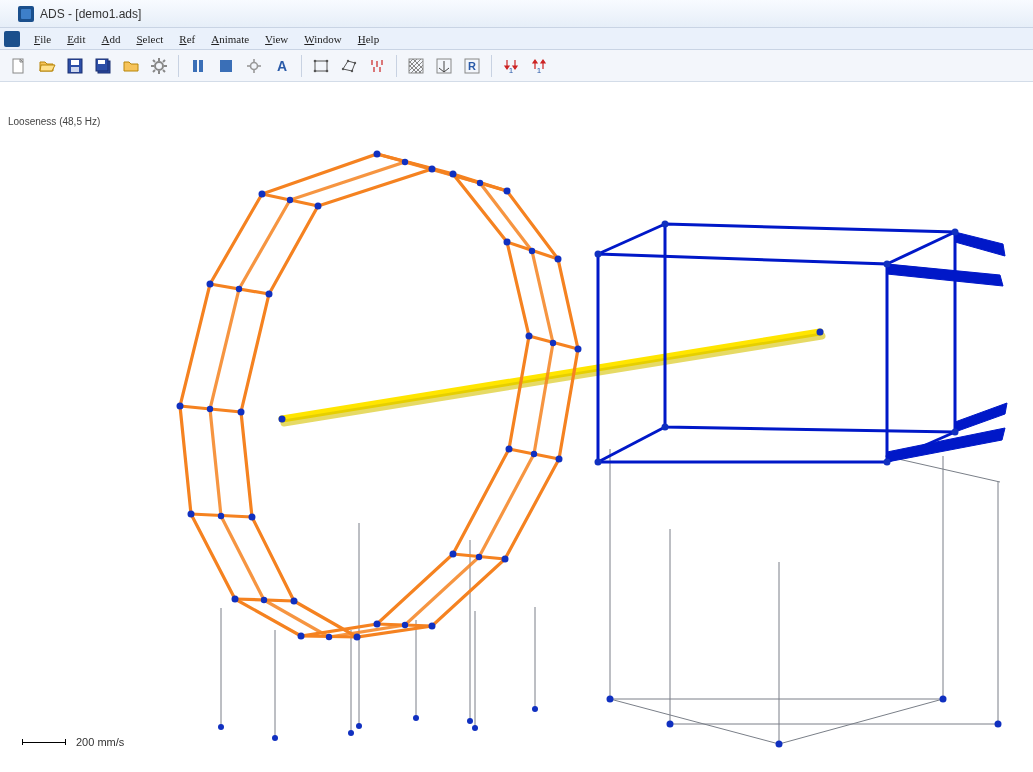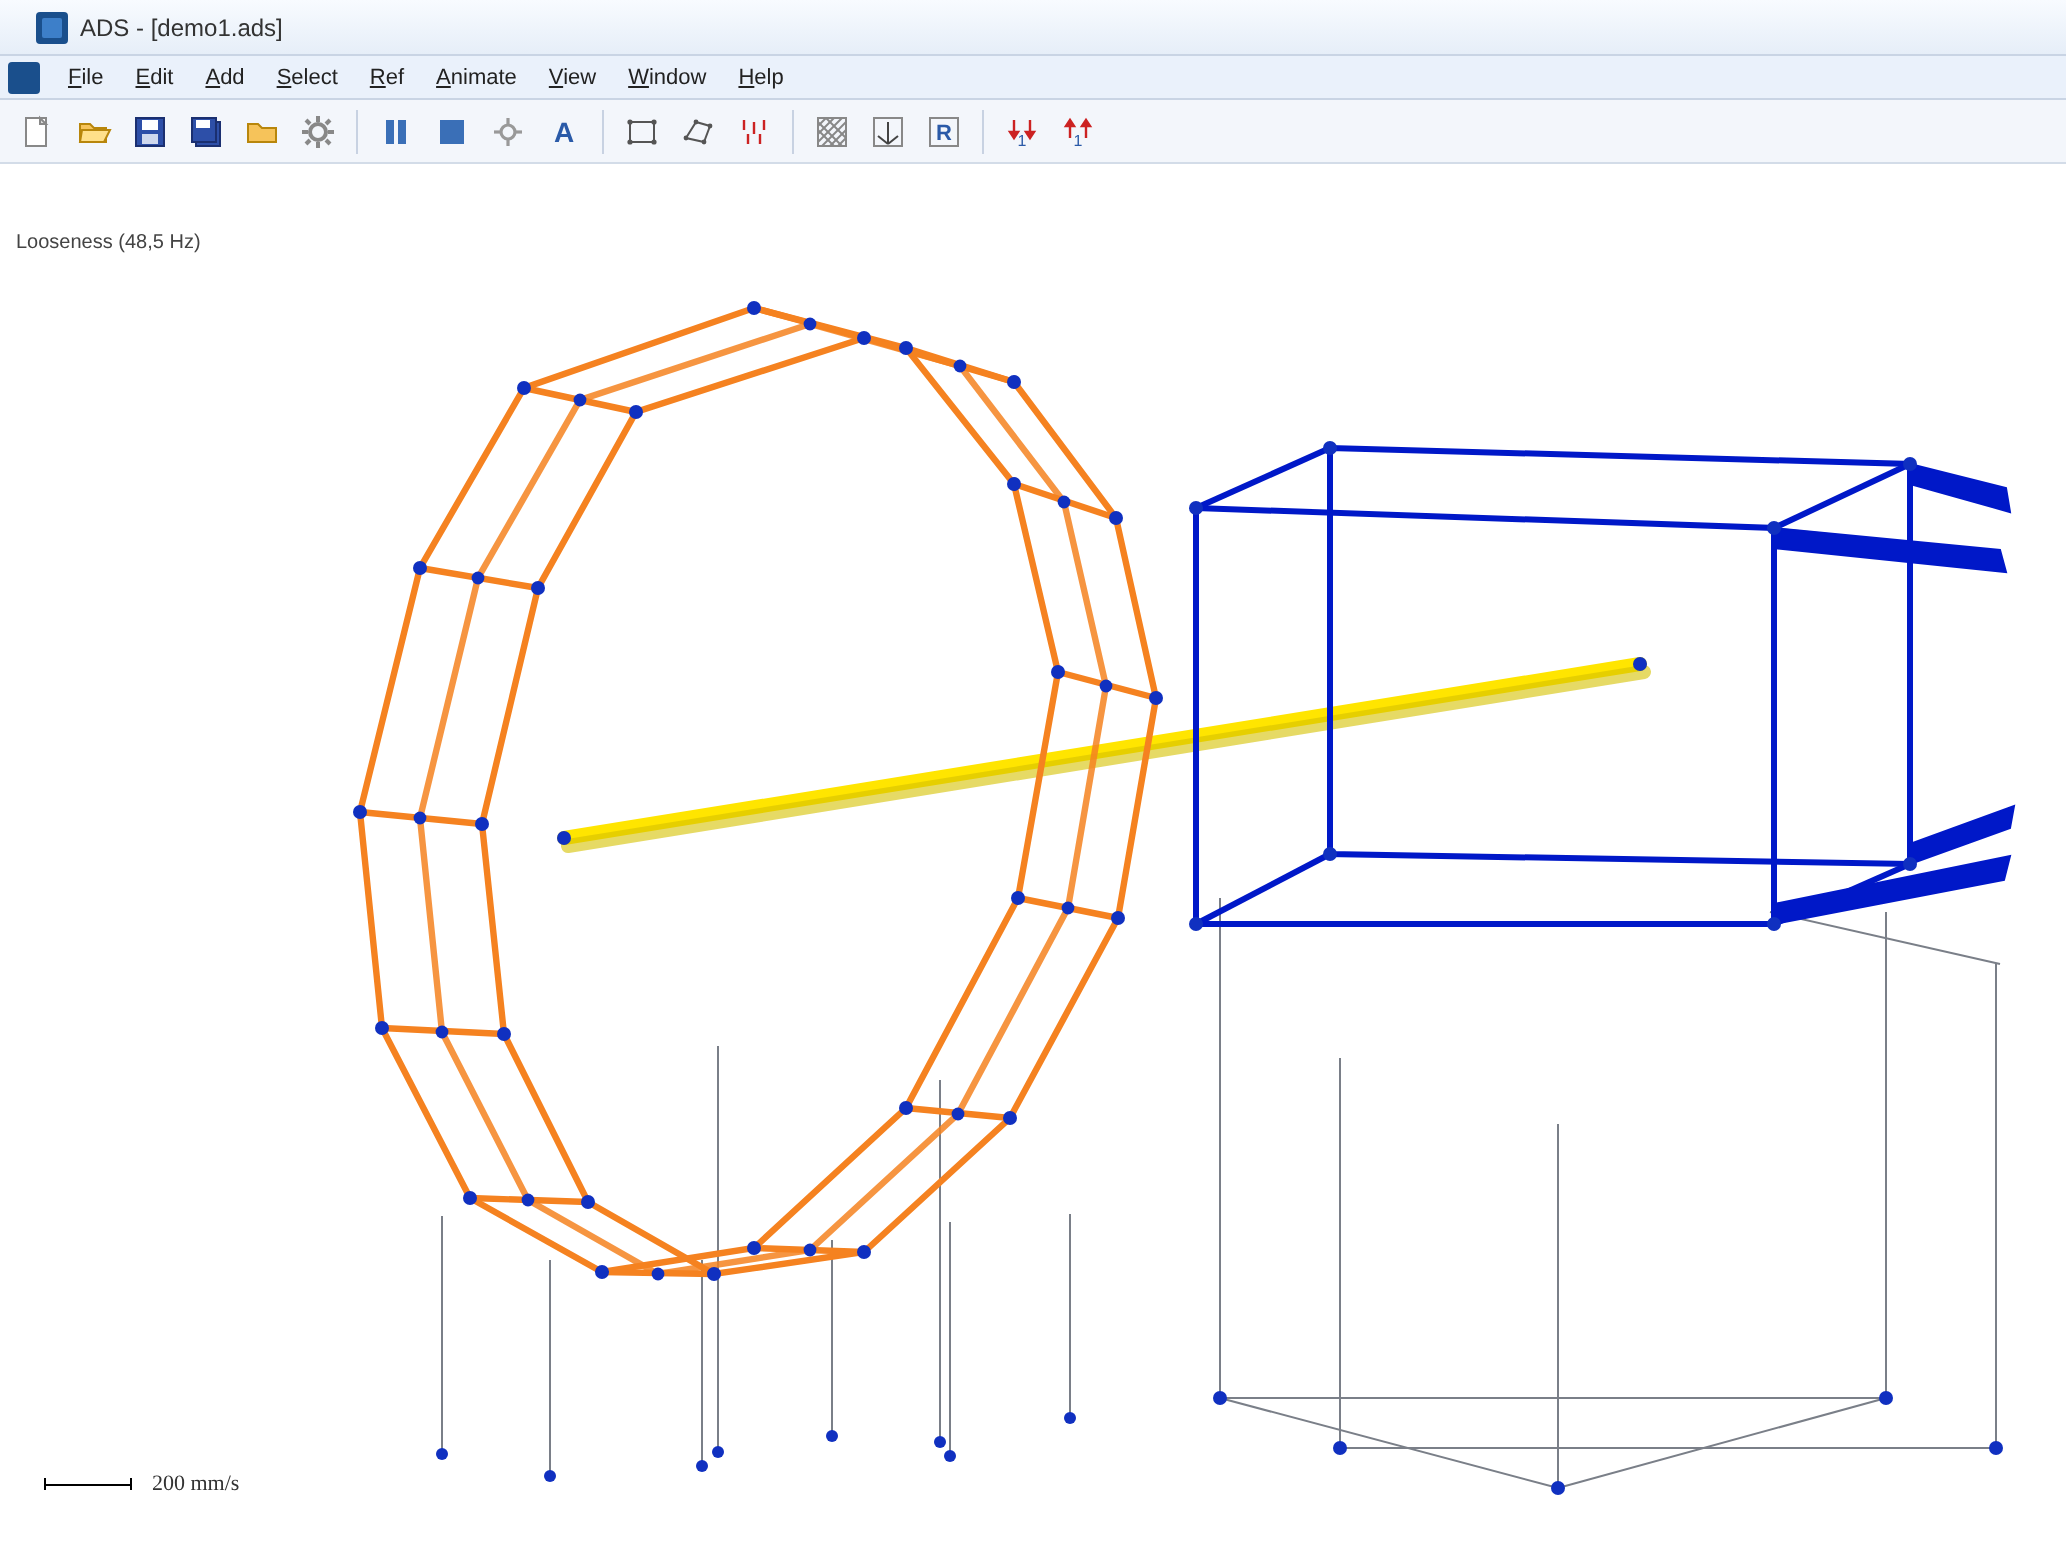--- a/index.html
+++ b/index.html
@@ -39,20 +39,21 @@
     color: #333;
     font-size: 12px;
   }
   .menubar {
     height: 22px;
     background: #eaf1fb;
     border-bottom: 1px solid #c9d4e4;
     display: flex;
     align-items: center;
     padding: 0 4px;
+    font-family: Liberation Serif, serif;
   }
   .menubar .mb-icon {
     width: 16px; height: 16px;
     background: #1a4f8c;
     border-radius: 2px;
     margin-right: 6px;
     display: inline-block;
   }
   .menu-item {
     padding: 2px 8px;
@@ -97,21 +98,20 @@
   }
   .scale-bar {
     position: absolute;
     left: 22px;
     bottom: 24px;
     color: #333;
     font-size: 11px;
     display: flex;
     align-items: center;
     gap: 10px;
-    font-family: Liberation Serif, serif;
   }
   .scale-bar .bar {
     width: 44px;
     height: 6px;
     border-left: 1px solid #000;
     border-right: 1px solid #000;
     position: relative;
   }
   .scale-bar .bar::after {
     content: "";

